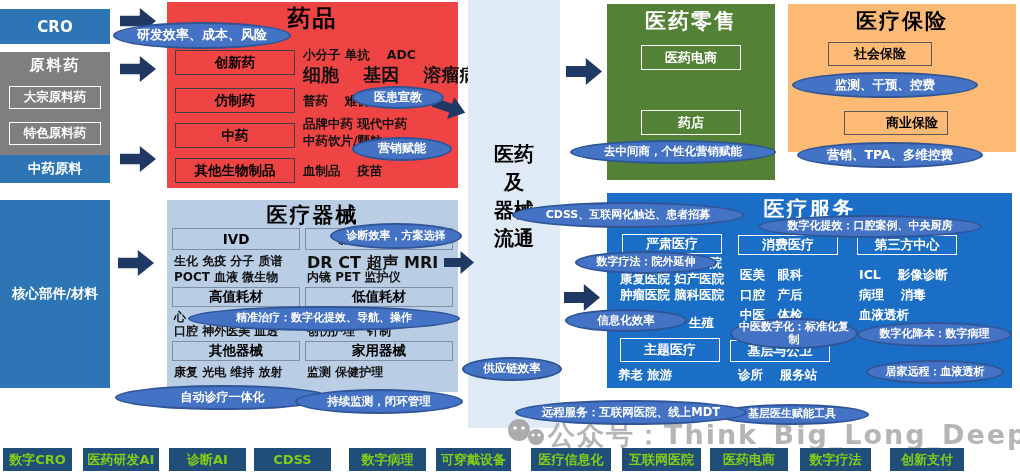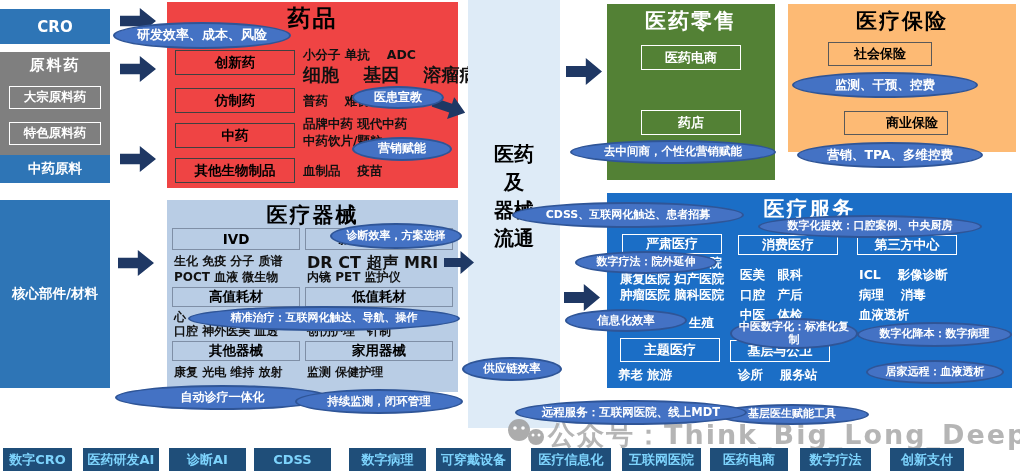--- a/index.html
+++ b/index.html
@@ -22,21 +22,21 @@
     background:#4472C4;border:2px solid #2F5597;color:#fff;font-weight:bold;
     display:flex;align-items:center;justify-content:center;text-align:center;
     z-index:5;white-space:nowrap;line-height:1.15;
   }
   .arrow{
     position:absolute;background:#1F3864;z-index:3;
     clip-path:polygon(0% 30%,55% 30%,55% 0%,100% 50%,55% 100%,55% 70%,0% 70%);
   }
   .bluebox{background:#2E75B6;color:#fff;display:flex;align-items:center;justify-content:center;font-weight:bold;}
   .btn{
-    position:absolute;background:#1F4E79;color:#7dd3fc;font-weight:bold;font-size:13px;
+    position:absolute;background:#1F4E79;color:#84cc16;font-weight:bold;font-size:13px;
     display:flex;align-items:center;justify-content:center;z-index:6;top:448px;height:23px;
   }
   .wm{color:#A9A9A9;opacity:.85;z-index:4;}
 </style>
 </head>
 <body>
 
 <div class="abs bluebox" style="left:0;top:9px;width:110px;height:35px;font-size:15px;">
   <span>CRO</span>
 </div>
@@ -193,21 +193,21 @@
   <div class="txt" style="left:131px;top:174px;color:#fff;font-size:12.5px;">诊所　 服务站</div>
 </div>
 
 <div class="oval" style="left:113px;top:22px;width:178px;height:27px;font-size:13px;">研发效率、成本、风险</div>
 <div class="oval" style="left:352px;top:86px;width:92px;height:23px;font-size:12px;">医患宣教</div>
 <div class="oval" style="left:352px;top:137px;width:100px;height:24px;font-size:12px;">营销赋能</div>
 <div class="oval" style="left:570px;top:140px;width:206px;height:24px;font-size:11.5px;">去中间商，个性化营销赋能</div>
 <div class="oval" style="left:792px;top:72px;width:186px;height:26px;font-size:12.5px;">监测、干预、控费</div>
 <div class="oval" style="left:797px;top:142px;width:186px;height:26px;font-size:12.5px;">营销、TPA、多维控费</div>
 <div class="oval" style="left:330px;top:203px;width:132px;height:26px;font-size:11px;margin-top:20px;">诊断效率，方案选择</div>
-<div class="oval" style="left:188px;top:306px;width:272px;height:25px;font-size:11px;">精准治疗：互联网化触达、导航、操作</div>
+<div class="oval" style="left:188px;top:306px;width:272px;height:25px;font-size:11px;">精准治疗：数字化提效、导航、操作</div>
 <div class="oval" style="left:115px;top:385px;width:215px;height:25px;font-size:12px;">自动诊疗一体化</div>
 <div class="oval" style="left:295px;top:389px;width:168px;height:25px;font-size:11.5px;">持续监测，闭环管理</div>
 <div class="oval" style="left:462px;top:357px;width:100px;height:24px;font-size:11.5px;">供应链效率</div>
 <div class="oval" style="left:512px;top:202px;width:232px;height:26px;font-size:11px;">CDSS、互联网化触达、患者招募</div>
 <div class="oval" style="left:758px;top:215px;width:224px;height:23px;font-size:11px;">数字化提效：口腔案例、中央厨房</div>
 <div class="oval" style="left:575px;top:251px;width:142px;height:23px;font-size:11px;">数字疗法：院外延伸</div>
 <div class="oval" style="left:565px;top:309px;width:122px;height:23px;font-size:11.5px;">信息化效率</div>
 <div class="oval" style="left:730px;top:318px;width:128px;height:31px;font-size:11px;white-space:normal;padding:0 6px;">中医数字化：标准化复制</div>
 <div class="oval" style="left:857px;top:322px;width:155px;height:25px;font-size:11px;">数字化降本：数字病理</div>
 <div class="oval" style="left:866px;top:360px;width:138px;height:24px;font-size:11px;">居家远程：血液透析</div>

